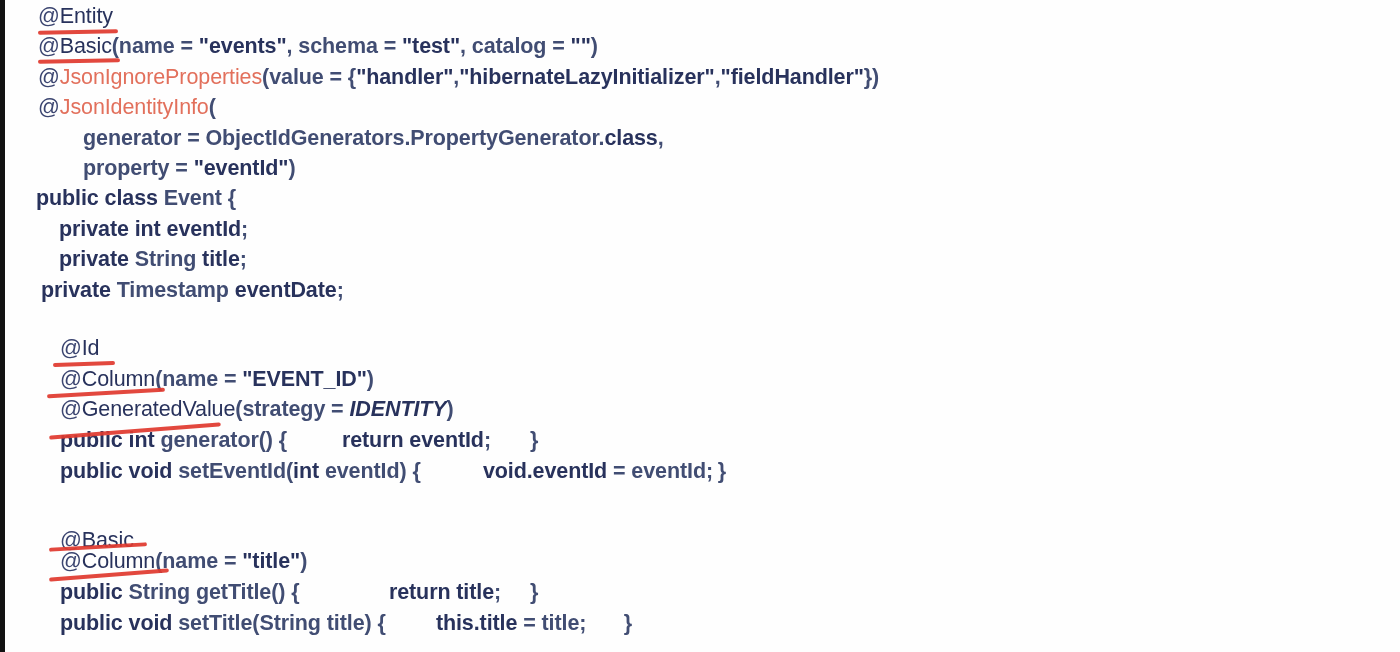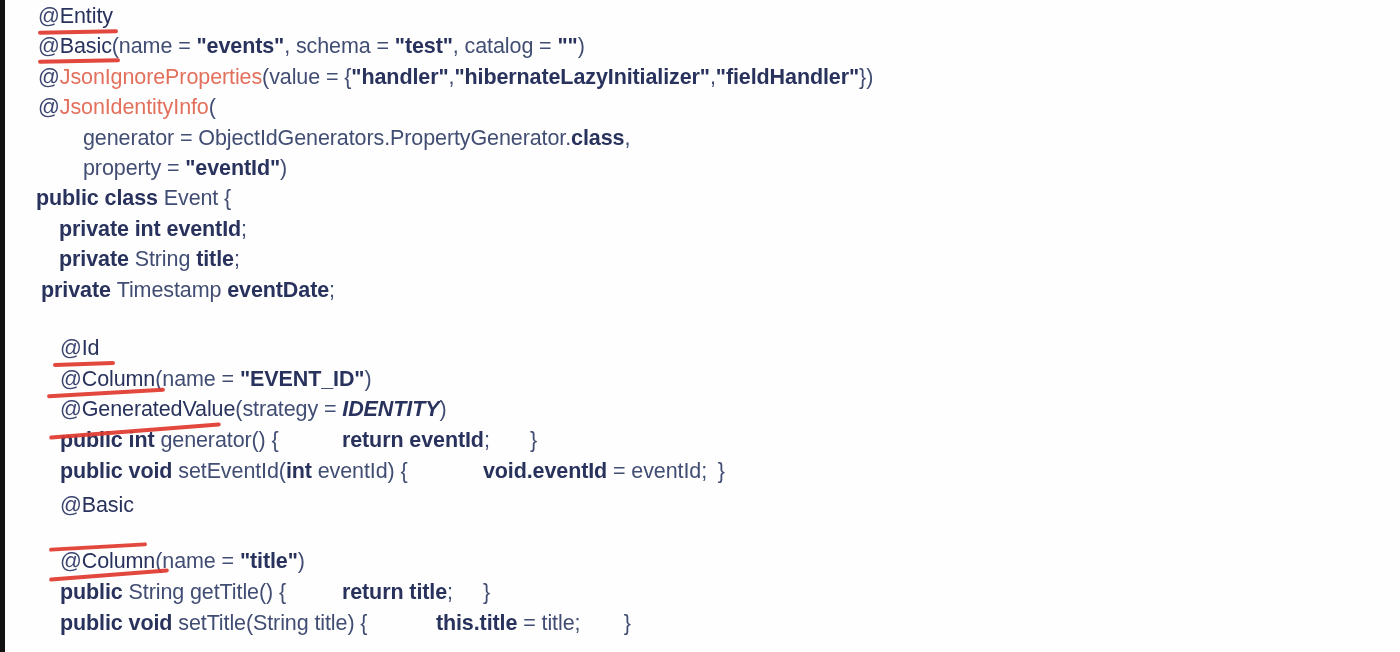--- a/index.html
+++ b/index.html
@@ -39,21 +39,21 @@
     position: absolute;
     white-space: pre;
     font-family: "Liberation Sans", sans-serif;
     font-size: 21.5px;
     line-height: 1;
     color: #2f3a63;
     letter-spacing: -0.1px;
   }
   .tok { white-space: pre; }
   .kw       { font-weight: bold; color: #28325c; }
-  .plain    { font-weight: normal; color: #414d73; }
+  .plain    { font-weight: bold; color: #414d73; }
   .str      { font-weight: bold; color: #28325c; }
   .anno     { font-weight: normal; color: #28325c; }
   .annored  { font-weight: normal; color: #e2705c; }
   .at       { font-weight: normal; color: #3b4570; }
   .ital     { font-weight: bold; font-style: italic; color: #28325c; }
 
   
   .marker {
     position: absolute;
     background: #e03a2f;
@@ -97,21 +97,21 @@
     <div class="code-line" style="left:55px; top:338px;"><span class="at tok">@</span><span class="anno tok">Id</span></div>
 
     <div class="code-line" style="left:55px; top:369px;"><span class="at tok">@</span><span class="anno tok">Column</span><span class="plain tok">(name = </span><span class="str tok">"EVENT_ID"</span><span class="plain tok">)</span></div>
 
     <div class="code-line" style="left:55px; top:399px;text-align:center;"><span class="at tok">@</span><span class="anno tok">GeneratedValue</span><span class="plain tok">(strategy = </span><span class="ital tok">IDENTITY</span><span class="plain tok">)</span></div>
 
     <div class="code-line" style="left:55px; top:430px;"><span class="kw tok">public int </span><span class="plain tok">generator() {		</span><span class="kw tok">return eventId</span><span class="plain tok">;	}</span></div>
 
     <div class="code-line" style="left:55px; top:461px;"><span class="kw tok">public void </span><span class="plain tok">setEventId(</span><span class="kw tok">int </span><span class="plain tok">eventId) {		</span><span class="kw tok">void.eventId </span><span class="plain tok">= eventId;	}</span></div>
 
-    <div class="code-line" style="left:55px; top:495px;text-align:right;"><span class="at tok">@</span><span class="anno tok">Basic</span></div>
+    <div class="code-line" style="left:55px; top:530px;text-align:right;"><span class="at tok">@</span><span class="anno tok">Basic</span></div>
 
     <div class="code-line" style="left:55px; top:551px;"><span class="at tok">@</span><span class="anno tok">Column</span><span class="plain tok">(name = </span><span class="str tok">"title"</span><span class="plain tok">)</span></div>
 
     <div class="code-line" style="left:55px; top:582px;"><span class="kw tok">public </span><span class="plain tok">String getTitle() {		</span><span class="kw tok">return title</span><span class="plain tok">;	}</span></div>
 
     <div class="code-line" style="left:55px; top:613px;"><span class="kw tok">public void </span><span class="plain tok">setTitle(String title) {		</span><span class="kw tok">this.title </span><span class="plain tok">= title;	}</span></div>
 
     <div class="marker s1" style="left: 33px; top: 30px; width: 80px; height: 4px; background: rgb(224, 58, 47);"></div>
     <div class="marker s1" style="left: 33px; top: 59px; width: 82px; height: 4px; background: rgb(224, 58, 47);"></div>
 

